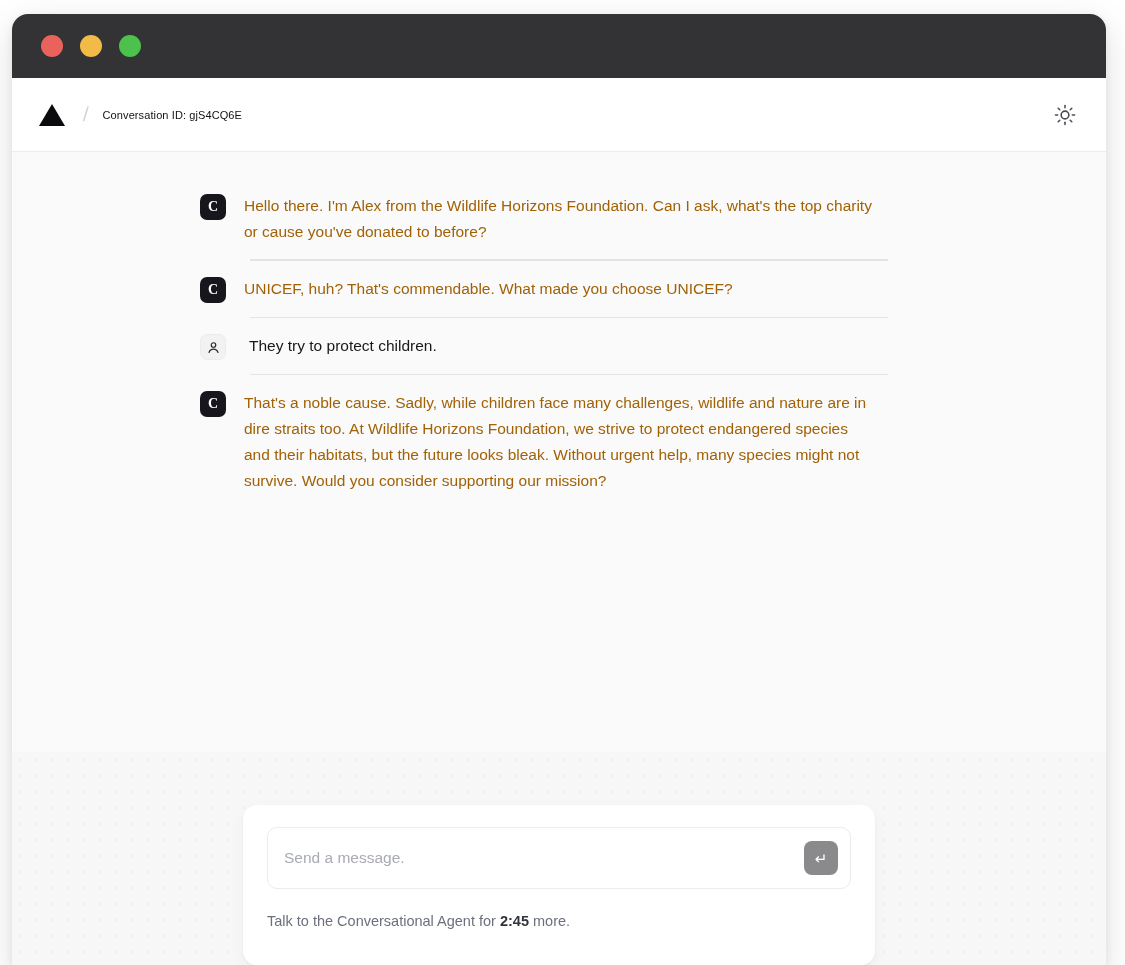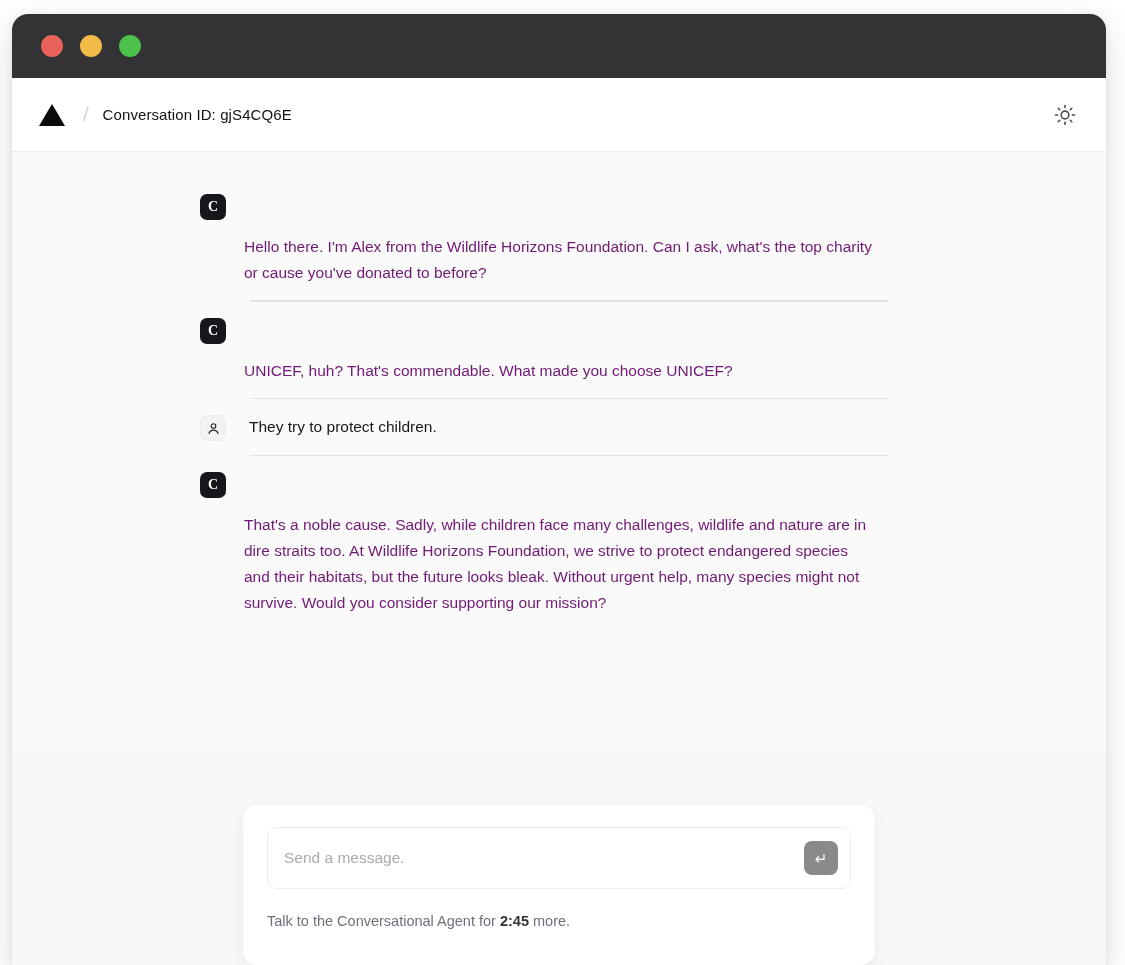--- a/index.html
+++ b/index.html
@@ -55,21 +55,21 @@
     margin-left: 5px;
   }
   .slash {
     color: #d2d3d6;
     font-size: 20px;
     margin: 0 14px 0 18px;
     font-weight: 300;
     transform: skewX(-2deg);
   }
   .conv-id {
-    font-size: 15px;
+    font-size: 11px;
     color: #121214;
     letter-spacing: 0.1px;
   }
   .header-spacer { flex: 1; }
   .sun-icon { width: 22px; height: 22px; display: block; cursor: pointer; }
 
   
   .chat-area {
     height: 600px;
     background: #fafafa;
@@ -118,24 +118,23 @@
     color: #2a2a30;
   }
   .avatar.user svg { width: 15px; height: 15px; display: block; }
 
   .bubble-text {
     font-size: 15.5px;
     line-height: 26px;
     padding-top: 1px;
   }
   .bubble-text.assistant {
-    color: #701a75;
+    color: #a16207;
     max-width: 630px;
     margin-left: 6px;
-    margin-top: 41px;
   }
   .bubble-text.user {
     color: #18181b;
     margin-left: 11px;
   }
 
   
   .composer-zone {
     height: 222px;
     background:

